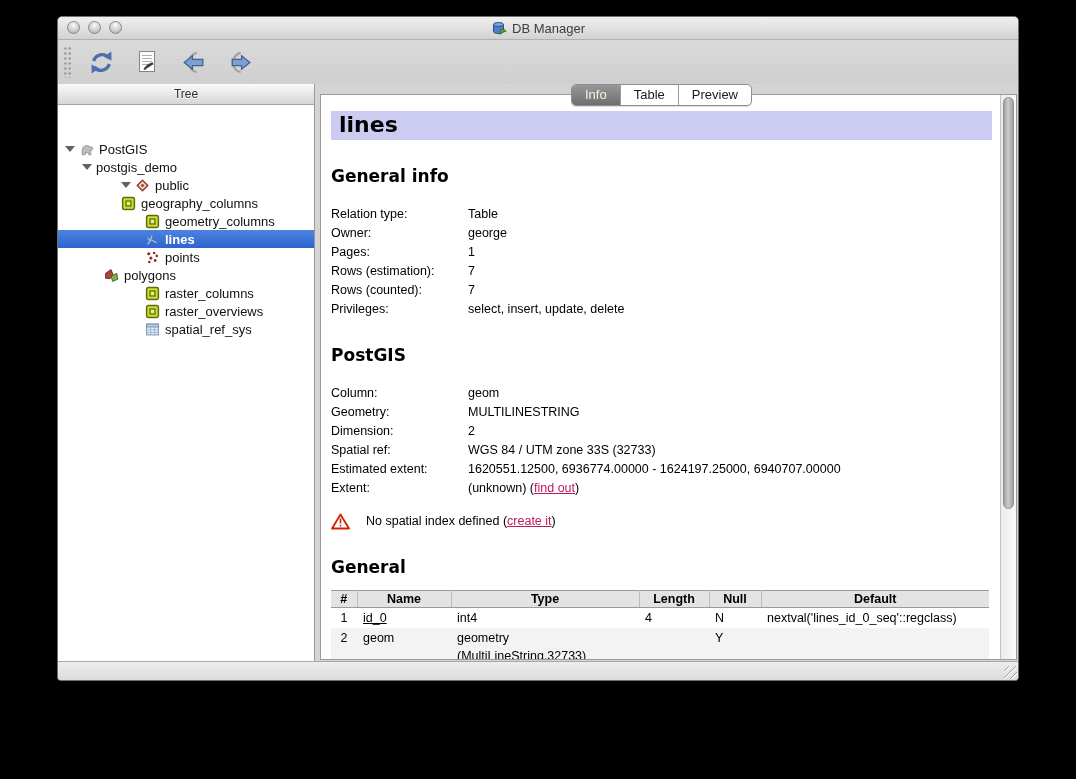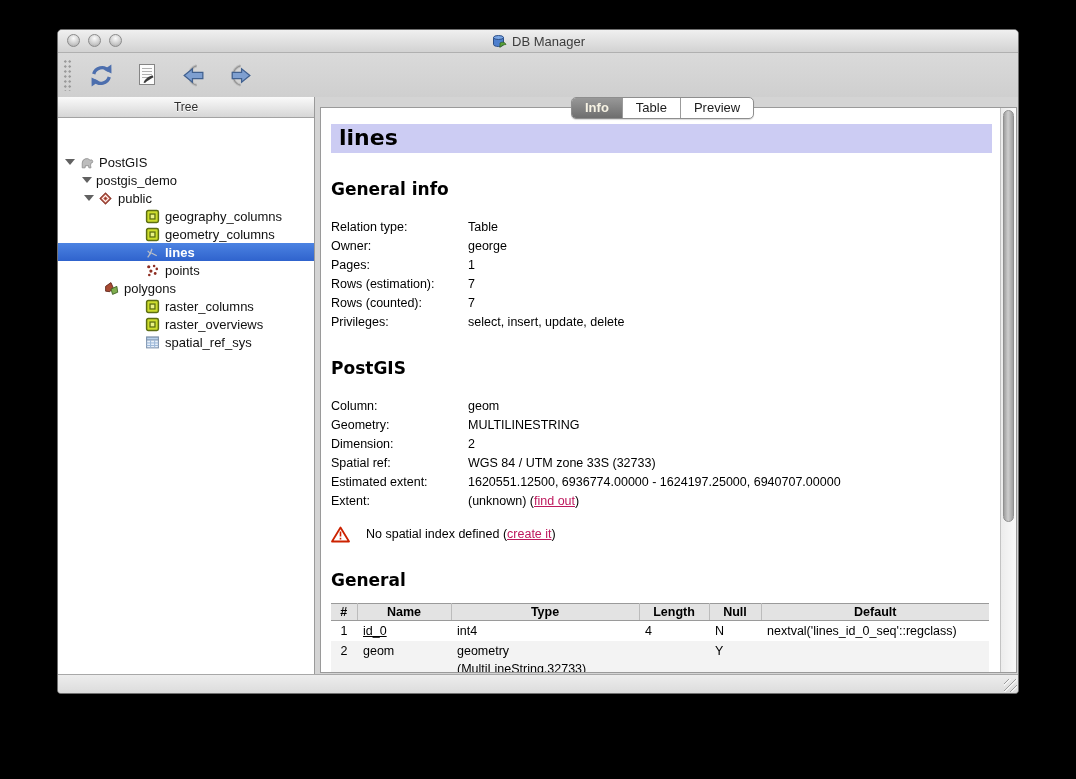--- a/index.html
+++ b/index.html
@@ -2,21 +2,21 @@
 <html><head>
 <meta charset="utf-8">
 <style>
   html,body{margin:0;padding:0;}
   body{
     width:1076px;height:779px;background:#000;position:relative;overflow:hidden;
     font-family:"Liberation Sans",sans-serif;
     -webkit-font-smoothing:antialiased;
   }
   .window{
-    position:absolute;left:57px;top:29px;width:962px;height:665px;
+    position:absolute;left:57px;top:16px;width:962px;height:665px;
     border-radius:5px 5px 4px 4px;overflow:hidden;
     background:#d8d8d8;border:1px solid #6f6f6f;box-sizing:border-box;
     box-shadow:0 14px 34px rgba(0,0,0,.6);
   }
   
   .titlebar{
     height:22px;background:linear-gradient(#f0f0f0,#d2d2d2);
     border-bottom:1px solid #b0b0b0;position:relative;
     display:flex;align-items:center;justify-content:center;
   }
@@ -64,21 +64,21 @@
     background:linear-gradient(to right,#9f9f9f,#cdcdcd 45%,#9f9f9f);
     border:1px solid #909090;box-sizing:border-box;
   }
   .tabs{
     position:absolute;top:-10px;left:251px;height:20px;display:flex;
     background:#fff;border:1px solid #8e8e8e;border-radius:5px;overflow:hidden;z-index:5;
     font-size:13px;color:#1c1c1c;box-shadow:0 1px 1px rgba(0,0,0,.15);
   }
   .tab{padding:1px 13px 2px;display:flex;align-items:center;border-right:1px solid #9b9b9b;cursor:default;}
   .tab:last-child{border-right:none;}
-  .tab.sel{background:linear-gradient(#989898,#6e6e6e);color:#f7f3e4;font-weight:bold;}
+  .tab.sel{background:linear-gradient(#989898,#6e6e6e);color:#f7f3e4;}
   
   .band{background:#ccccf3;padding:1px 8px 3px;margin-right:2px;}
   .band h1{margin:0;font-family:"DejaVu Sans",sans-serif;font-size:22px;font-weight:bold;}
   h2{font-family:"DejaVu Sans",sans-serif;font-size:17px;margin:26px 0 0 0;}
   .kv{display:grid;grid-template-columns:137px 1fr;margin-top:19px;line-height:19px;}
   .warn{display:flex;align-items:center;gap:16px;margin-top:13px;line-height:20px;}
   a{color:#be185d;text-decoration:underline;}
   table.fields{border-collapse:collapse;table-layout:fixed;width:658px;margin-top:13px;}
   table.fields th{
     background:#e3e3e3;border-top:1px solid #9a9a9a;border-bottom:1px solid #9a9a9a;
@@ -176,31 +176,31 @@
             <path d="M3 12 V7.5 a4.2 4.2 0 0 1 7.4-2.7 c1.6-.9 3 .6 2.2 2.2 l-1.4.6 -.4 2 .4 2.4 h-2 l-.3-2 H6 l-.3 2 z" fill="#bdbdbd" stroke="#878787" stroke-width=".7"></path>
           </svg>
           <span>PostGIS</span>
         </div>
 
         <div class="trow" style="padding-left:24px">
           <span class="disc"></span>
           <span>postgis_demo</span>
         </div>
 
-        <div class="trow" style="padding-left:26px">
+        <div class="trow" style="padding-left:63px">
           <span class="disc"></span>
           <svg class="ticon" viewBox="0 0 14 14">
             <rect x="3.4" y="3.4" width="7.2" height="7.2" transform="rotate(45 7 7)" fill="#c96a58" stroke="#8c382c"></rect>
             <rect x="5" y="5" width="4" height="4" transform="rotate(45 7 7)" fill="none" stroke="#ffffff" stroke-width=".9"></rect>
             <rect x="6.2" y="6.2" width="1.6" height="1.6" transform="rotate(45 7 7)" fill="#8c382c"></rect>
           </svg>
           <span>public</span>
         </div>
 
-        <div class="trow" style="padding-left:87px">
+        <div class="trow" style="padding-left:63px">
           <svg class="ticon" viewBox="0 0 14 14">
             <rect x="1.5" y="1.5" width="11" height="11" rx="1.5" fill="#cddd2c" stroke="#5c6e12" stroke-width="1.4"></rect>
             <rect x="4.7" y="4.7" width="4.6" height="4.6" fill="#e9f285" stroke="#5c6e12" stroke-width="1.2"></rect>
           </svg>
           <span>geography_columns</span>
         </div>
 
         <div class="trow" style="padding-left:87px">
           <svg class="ticon" viewBox="0 0 14 14">
             <rect x="1.5" y="1.5" width="11" height="11" rx="1.5" fill="#cddd2c" stroke="#5c6e12" stroke-width="1.4"></rect>

